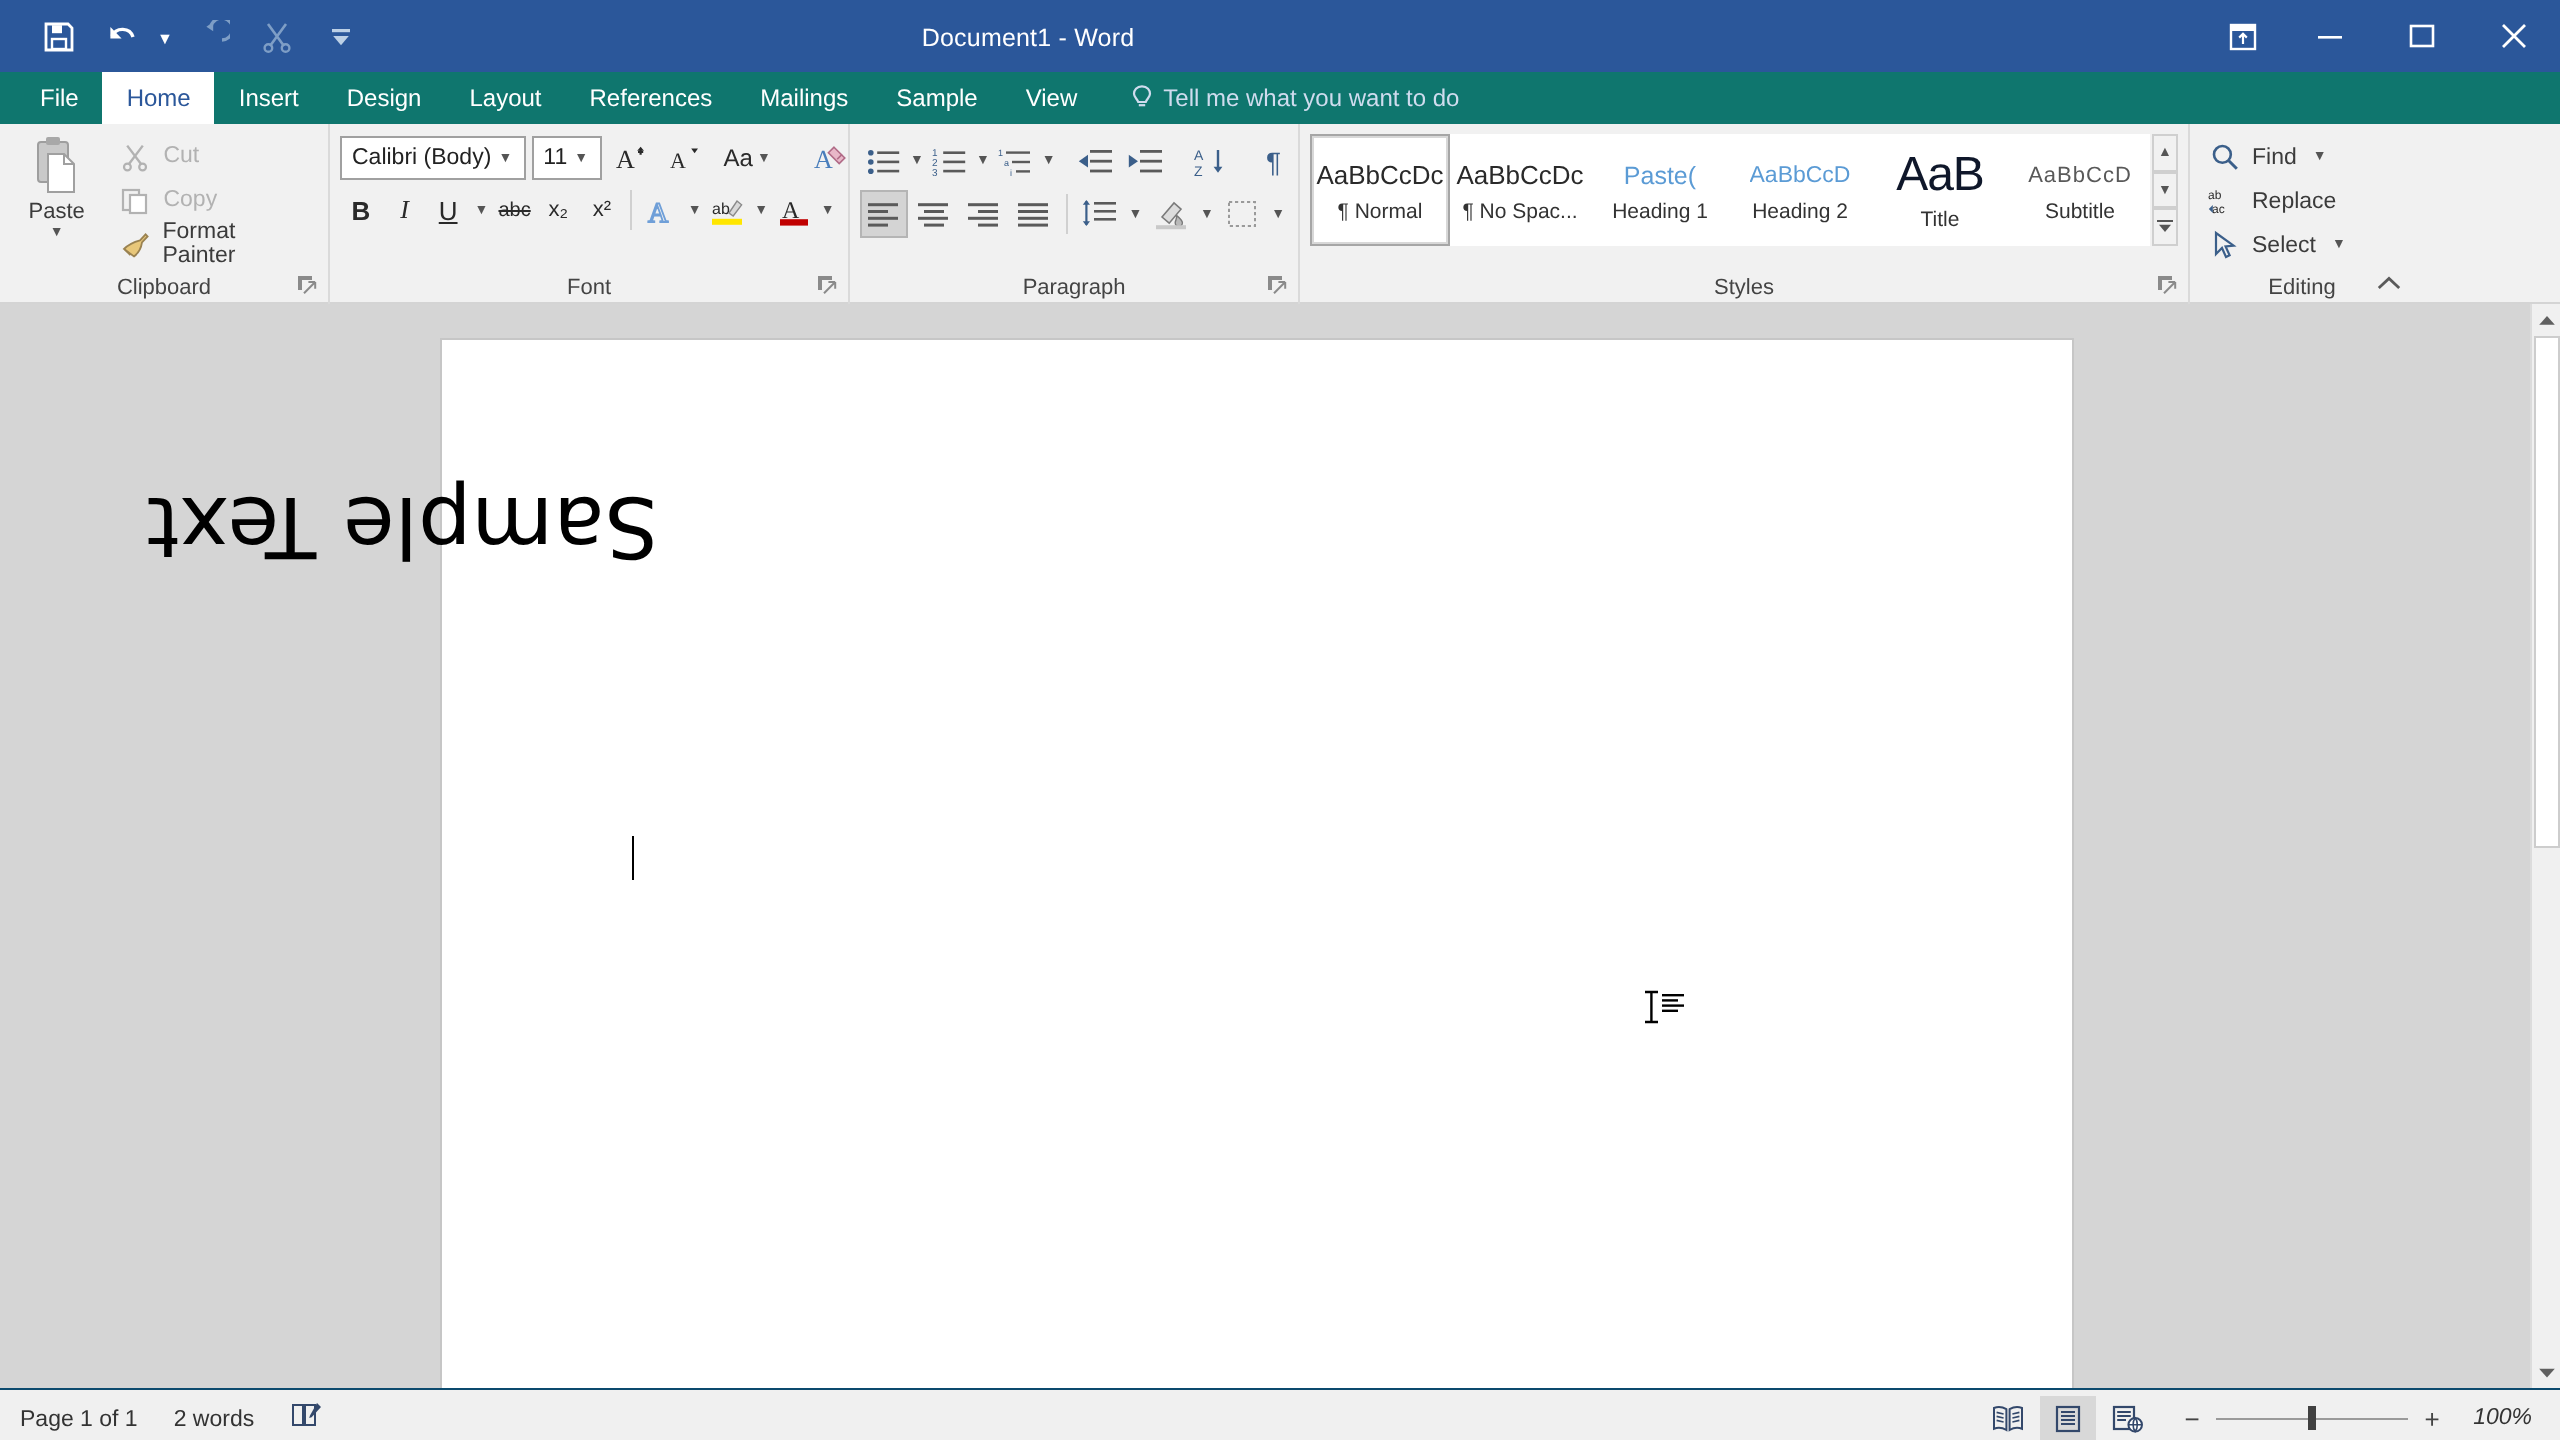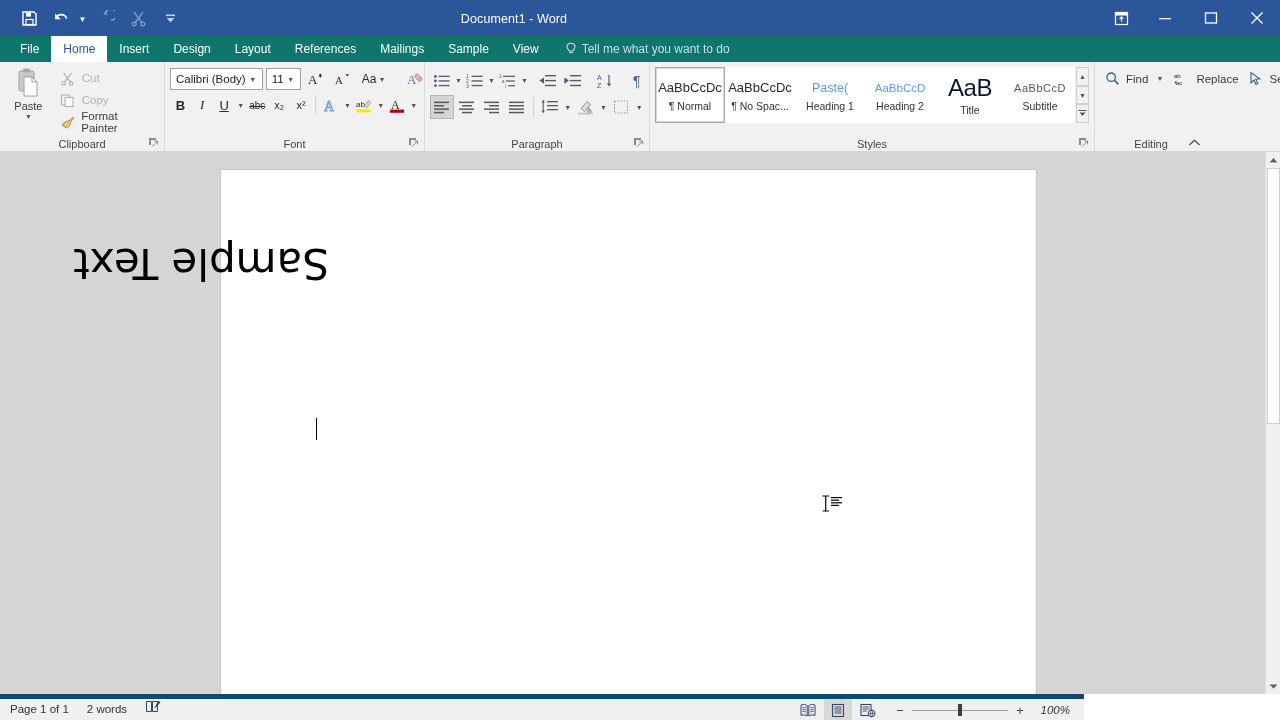--- a/index.html
+++ b/index.html
@@ -155,21 +155,21 @@
   .style-prev.subtitle { font-size: 11px; color: #595959; letter-spacing: 0.5px; }
   .style-name { font-size: 10.5px; color: #333333; white-space: nowrap; margin-top: 3px; }
   .style-scroll { display: flex; flex-direction: column; width: 17px; height: 56px; margin-left: 1px; }
   .ss-btn {
     flex: 1; border: 1px solid #cfcfcf; background: #f1f1f1;
     display: flex; align-items: center; justify-content: center; font-size: 7px; color: #555;
   }
 
   
   .g-edit { width: 112px; border-right: none; }
-  .edit-stack { display: flex; flex-direction: row; padding-top: 3px; gap: 1px; }
+  .edit-stack { display: flex; flex-direction: column; padding-top: 3px; gap: 1px; }
   .collapse-ribbon {
     position: absolute; right: 6px; bottom: 2px; color: #5a5a5a; font-size: 10px;
   }
 
   
   .docarea {
     position: absolute; top: 152px; left: 0; width: 1280px; height: 542px;
     background: #d5d5d5;
   }
   .page {
@@ -204,23 +204,23 @@
   }
   .vs-arrow.up { top: 0; }
   .vs-arrow.down { bottom: 0; }
   .vs-thumb {
     position: absolute; left: 1px; top: 16px; width: 13px; height: 256px;
     background: #ffffff; border: 1px solid #cdcdcd;
   }
 
   
   .statusbar {
-    position: absolute; bottom: 0; left: 0; width: 1084px; height: 26px;
-    background: #f0f0f0; border-top: 5px solid #0c4a6e;
-    display: flex; align-items: flex-start;
+    position: absolute; bottom: 0; left: 0; width: 1280px; height: 26px;
+    background: #f0f0f0; border-top: 1px solid #0c4a6e;
+    display: flex; align-items: flex-end;
   }
   .sb-left { display: flex; align-items: center; gap: 18px; padding-left: 10px; }
   .sb-item { font-size: 11.5px; color: #333333; white-space: nowrap; }
   .sb-right {
     position: absolute; right: 8px; display: flex; align-items: center; gap: 2px;
   }
   .view-btn {
     width: 28px; height: 22px; display: flex; align-items: center; justify-content: center;
     color: #33486b;
   }

